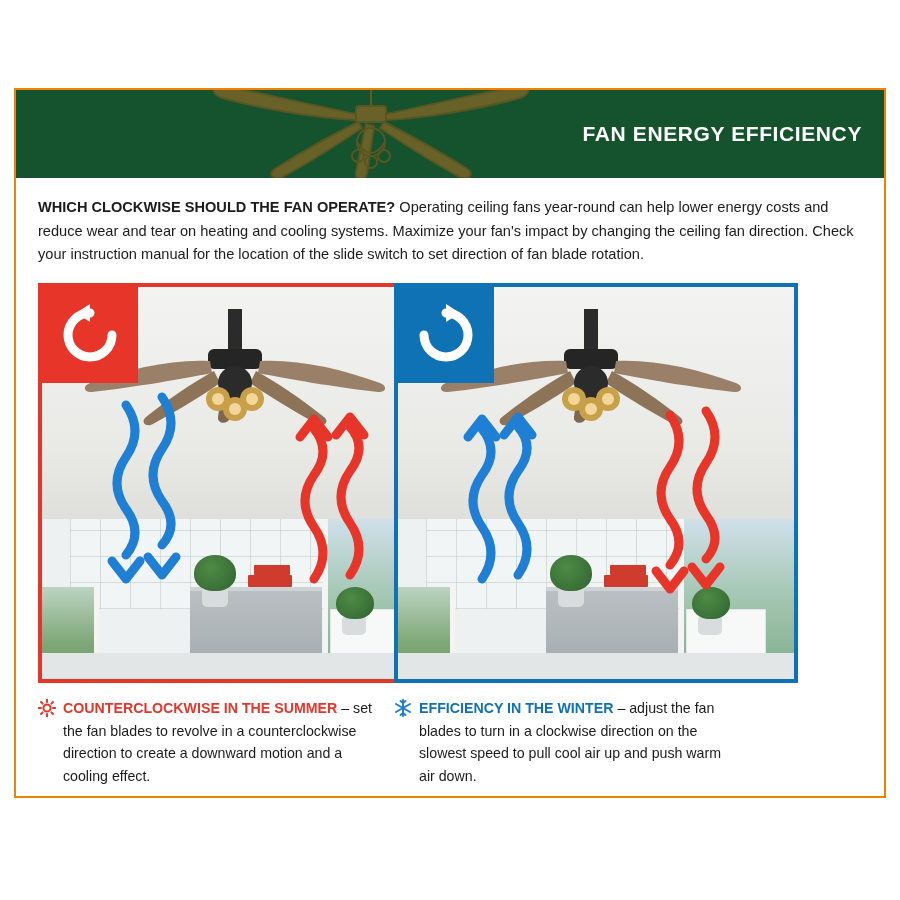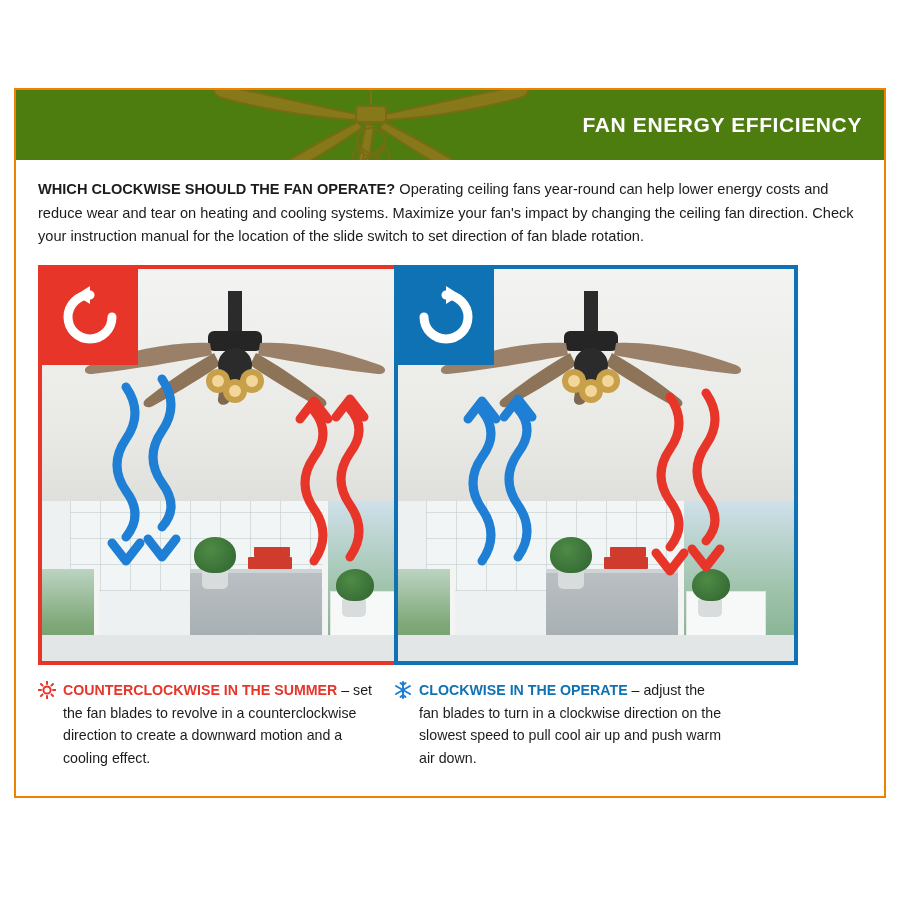--- a/index.html
+++ b/index.html
@@ -28,22 +28,22 @@
     width: 872px;
     height: 710px;
     border: 2px solid #ef8200;
     box-sizing: border-box;
     background: #ffffff;
   }
 
   
   .banner {
     position: relative;
-    height: 70px;
-    background: #4d7c0f;
+    height: 88px;
+    background: #14532d;
     overflow: hidden;
   }
   .banner-title {
     position: absolute;
     right: 22px;
     top: 50%;
     transform: translateY(-50%);
     color: #ffffff;
     font-size: 21px;
     font-weight: bold;
@@ -369,19 +369,19 @@
                 <line x1="9" y1="1" x2="9" y2="17"></line>
                 <line x1="2" y1="5" x2="16" y2="13"></line>
                 <line x1="2" y1="13" x2="16" y2="5"></line>
                 <line x1="9" y1="4" x2="6.5" y2="2"></line>
                 <line x1="9" y1="4" x2="11.5" y2="2"></line>
                 <line x1="9" y1="14" x2="6.5" y2="16"></line>
                 <line x1="9" y1="14" x2="11.5" y2="16"></line>
               </g>
             </svg>
           </span>
-          <span><span class="cap-lead">CLOCKWISE IN THE OPERATE</span><span> – adjust the fan blades to turn in a clockwise direction on the slowest speed to pull cool air up and push warm air down.</span></span>
+          <span><span class="cap-lead">EFFICIENCY IN THE WINTER</span><span> – adjust the fan blades to turn in a clockwise direction on the slowest speed to pull cool air up and push warm air down.</span></span>
         </div>
       </div>
 
     </div>
   </div>
 </div>
 
 </body></html>

